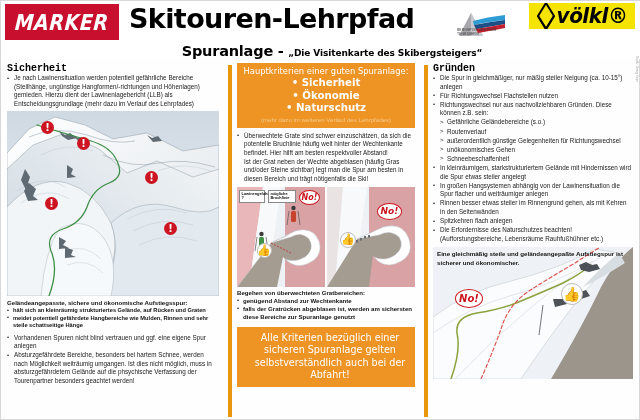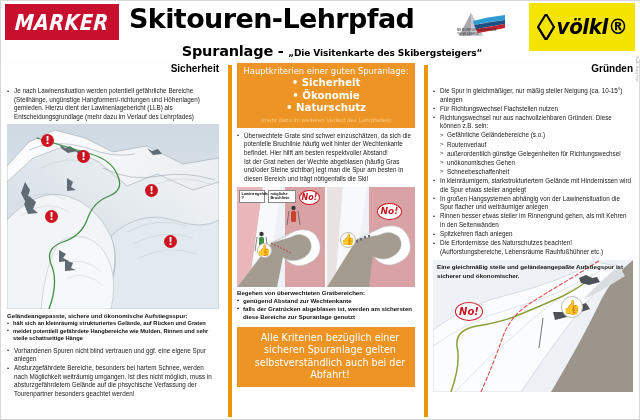--- a/index.html
+++ b/index.html
@@ -51,21 +51,21 @@
     width: 50px; height: 34px;
   }
   .bsz-logo .bsz-cap {
     position: absolute; left: 0; bottom: 7px;
     font-size: 3.4px; line-height: 4.2px; color: #333;
     font-family: "Liberation Sans", sans-serif;
     letter-spacing: 0.1px;
   }
   .volkl-logo {
     position: absolute; left: 528px; top: 2px;
-    width: 106px; height: 48px;
+    width: 106px; height: 26px;
     background: #f5e400;
     display: flex; align-items: center; justify-content: center;
   }
   .volkl-logo .vtext {
     font-family: "DejaVu Sans", sans-serif;
     font-weight: bold;
     font-size: 20px;
     font-style: italic;
     color: #000;
     letter-spacing: -0.5px;
@@ -100,26 +100,25 @@
 
   .divider {
     position: absolute; top: 64px;
     width: 3.5px; height: 352px;
     background: #e8960c;
   }
   .div1 { left: 227px; }
   .div2 { left: 423px; }
 
   .sec-title {
-    font-family: Liberation Sans, sans-serif;
+    font-family: Liberation Mono, monospace;
     font-weight: bold;
     font-size: 10px;
     color: #000;
-    margin-bottom: 13px;
-    text-align: right;
+    margin-bottom: 0;
   }
   ul.bl { list-style: none; }
   ul.bl > li {
     position: relative;
     padding-left: 7px;
     font-size: 6.3px;
     line-height: 8.6px;
     color: #1a1a1a;
     margin-bottom: 0.5px;
     font-family: "Liberation Sans", sans-serif;

